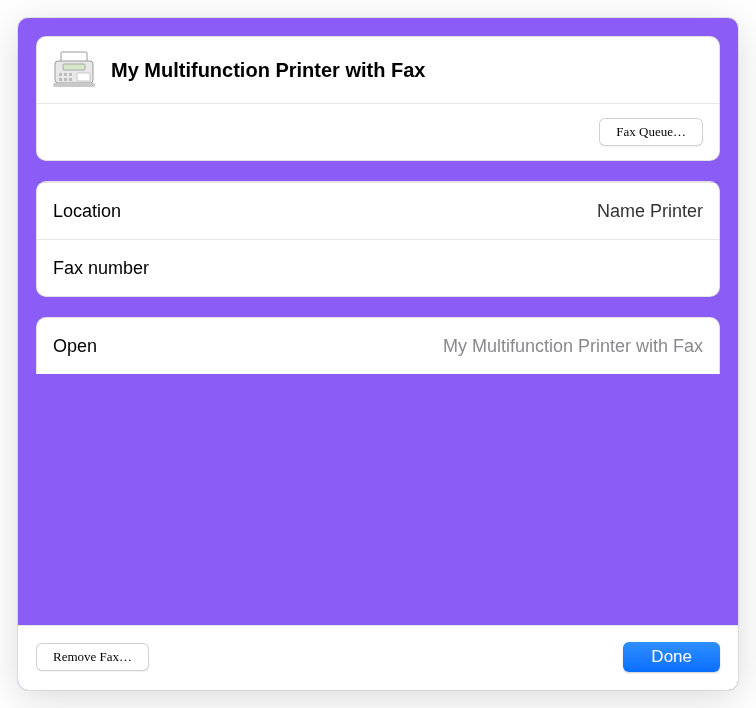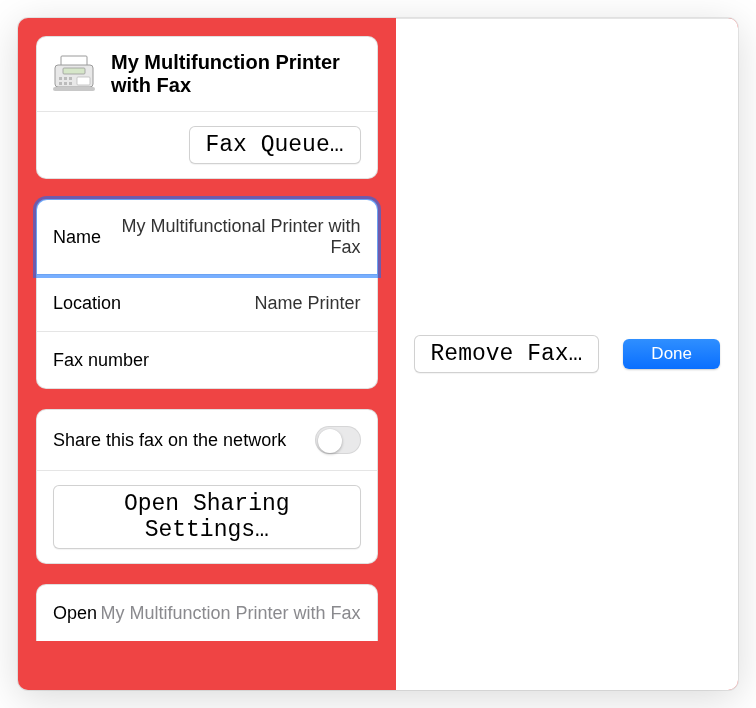--- a/index.html
+++ b/index.html
@@ -15,25 +15,25 @@
       position: relative;
       font-size: 17px;
       color: #000;
     }
     .dialog {
       position: absolute;
       left: 18px;
       top: 18px;
       right: 18px;
       bottom: 18px;
-      background: #ef4444;
+      background: #8b5cf6;
       border-radius: 10px;
       box-shadow: 0 0 0 1px rgba(0,0,0,0.08), 0 8px 40px rgba(0,0,0,0.15);
       display: flex;
-      flex-direction: row;
+      flex-direction: column;
       overflow: hidden;
     }
     .content-area {
       flex: 1;
       overflow-y: auto;
       padding: 18px 18px 0 18px;
     }
     .section {
       background: #fff;
       border: 1px solid rgba(0,0,0,0.12);
@@ -64,25 +64,25 @@
     .action-row {
       display: flex;
       justify-content: flex-end;
       padding: 14px 16px;
     }
     .btn {
       background: #fff;
       border: 1px solid rgba(0,0,0,0.18);
       border-radius: 6px;
       padding: 5px 16px;
-      font-size: 23px;
+      font-size: 13px;
       color: #000;
       cursor: pointer;
       box-shadow: 0 1px 1px rgba(0,0,0,0.05);
-      font-family: Liberation Mono, monospace;
+      font-family: Liberation Serif, serif;
     }
     .kv-row {
       display: flex;
       align-items: center;
       justify-content: space-between;
       padding: 16px 16px;
       min-height: 56px;
     }
     .kv-label {
       color: #000;
@@ -197,51 +197,33 @@
         </span>
         <span class="header-title">My Multifunction Printer with Fax</span>
       </div>
       <div class="divider"></div>
       <div class="action-row">
         <button class="btn">Fax Queue…</button>
       </div>
     </div>
 
     <div class="section2-selected">
-      <div class="inner-top">
-        <div class="kv-row">
-          <span class="kv-label">Name</span>
-          <span class="kv-value">My Multifunctional Printer with Fax</span>
-        </div>
-      </div>
       <div class="section-inner-rest">
         <div class="kv-row">
           <span class="kv-label">Location</span>
           <span class="kv-value">Name  Printer</span>
         </div>
         <div class="divider"></div>
         <div class="kv-row">
           <span class="kv-label">Fax number</span>
           <span class="kv-value"></span>
         </div>
       </div>
     </div>
 
-    <div class="section">
-      <div class="kv-row">
-        <span class="kv-label">Share this fax on the network</span>
-        <div class="toggle">
-          <div class="toggle-knob"></div>
-        </div>
-      </div>
-      <div class="divider"></div>
-      <div class="action-row">
-        <button class="btn">Open Sharing Settings…</button>
-      </div>
-    </div>
 
     <div class="section kind-section">
       <div class="kv-row">
         <span class="kv-label">Open</span>
         <span class="kv-value grey">My Multifunction Printer with Fax</span>
       </div>
     </div>
 
   </div>
 

